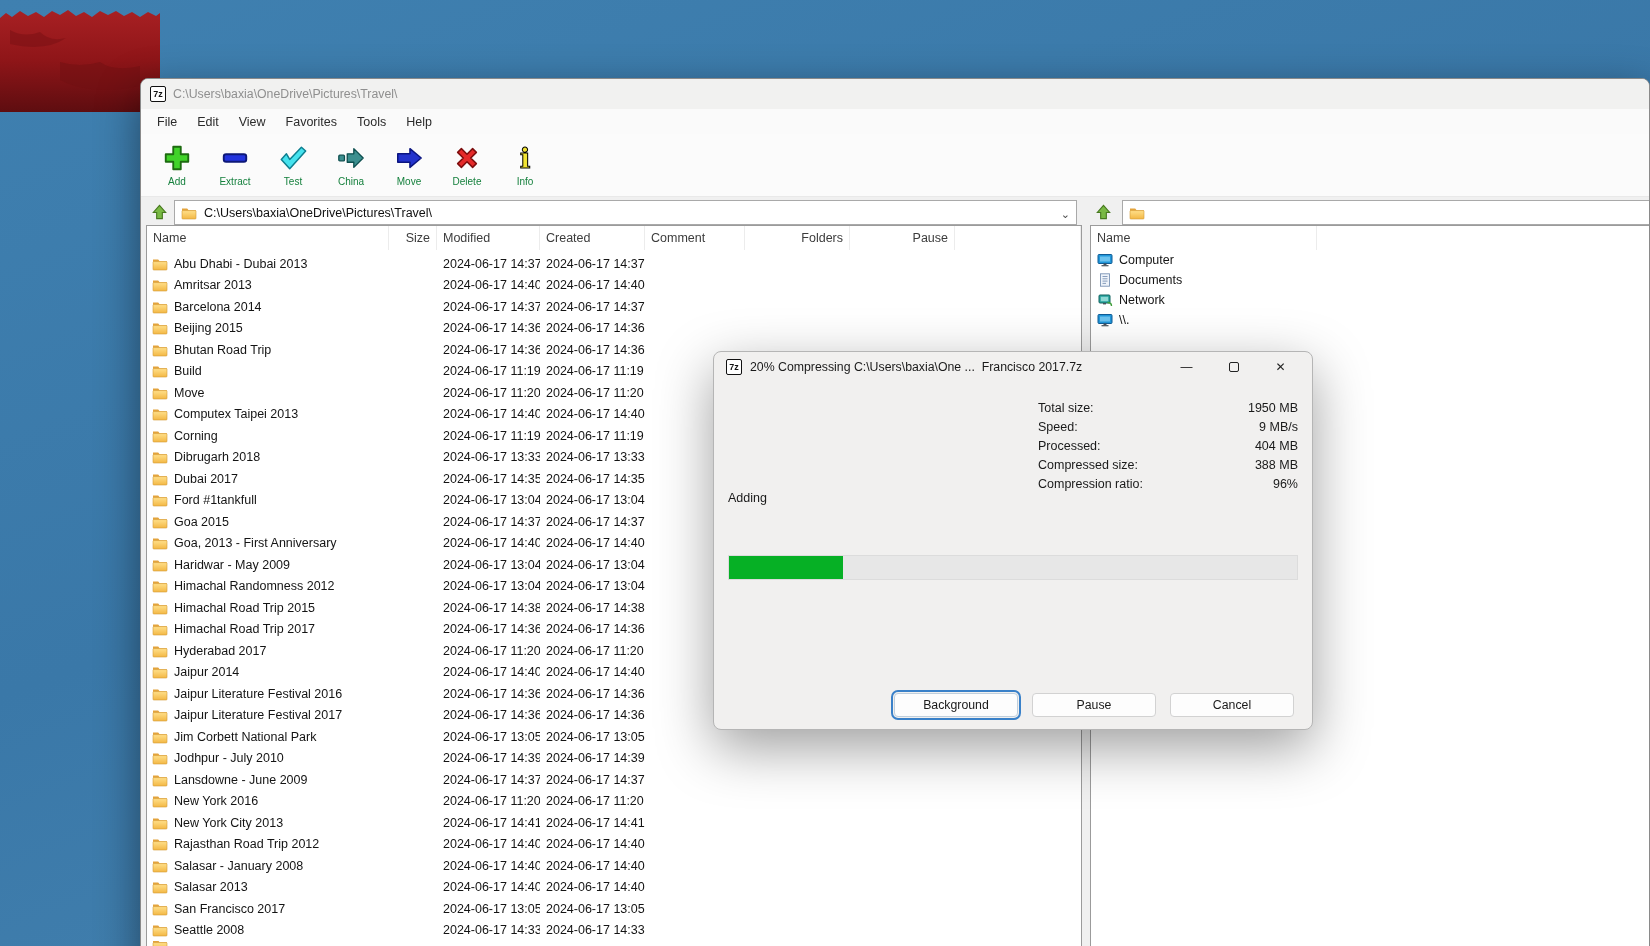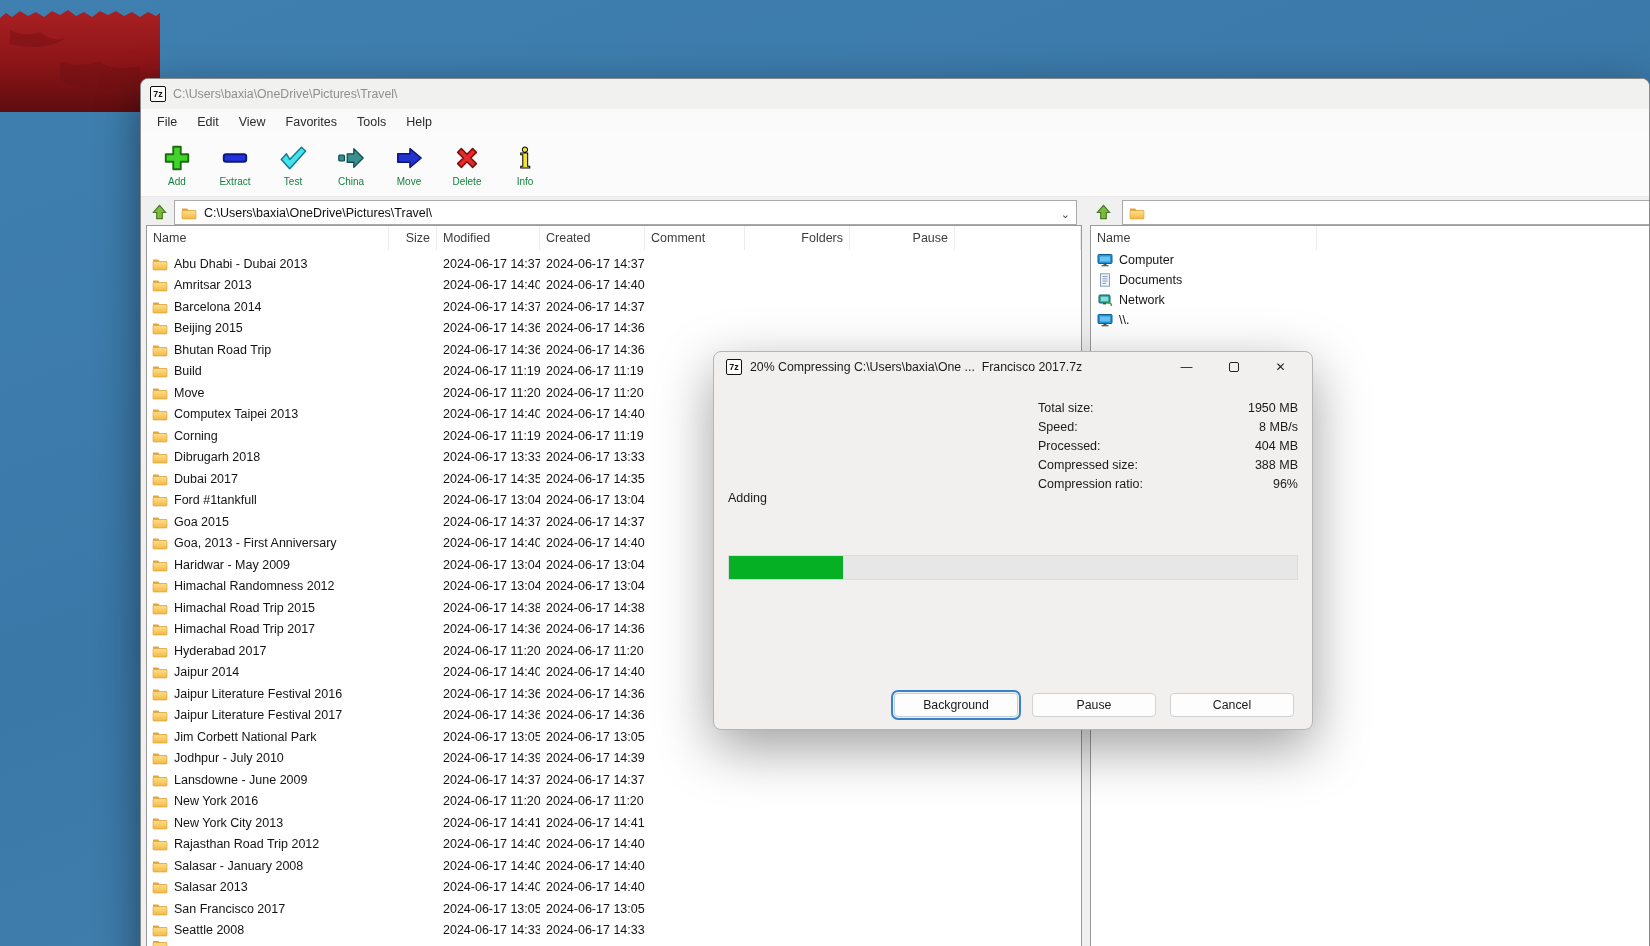--- a/index.html
+++ b/index.html
@@ -1091,21 +1091,21 @@
     <div class="dc-btn">✕</div>
   </div>
 
   <div class="stats stats-right">
       <div class="srow">
         <span class="slabel">Total size:</span>
         <span class="svalue">1950 MB</span>
       </div>
       <div class="srow">
         <span class="slabel">Speed:</span>
-        <span class="svalue">8 MB/s</span>
+        <span class="svalue">9 MB/s</span>
       </div>
       <div class="srow">
         <span class="slabel">Processed:</span>
         <span class="svalue">404 MB</span>
       </div>
       <div class="srow">
         <span class="slabel">Compressed size:</span>
         <span class="svalue">388 MB</span>
       </div>
       <div class="srow">

